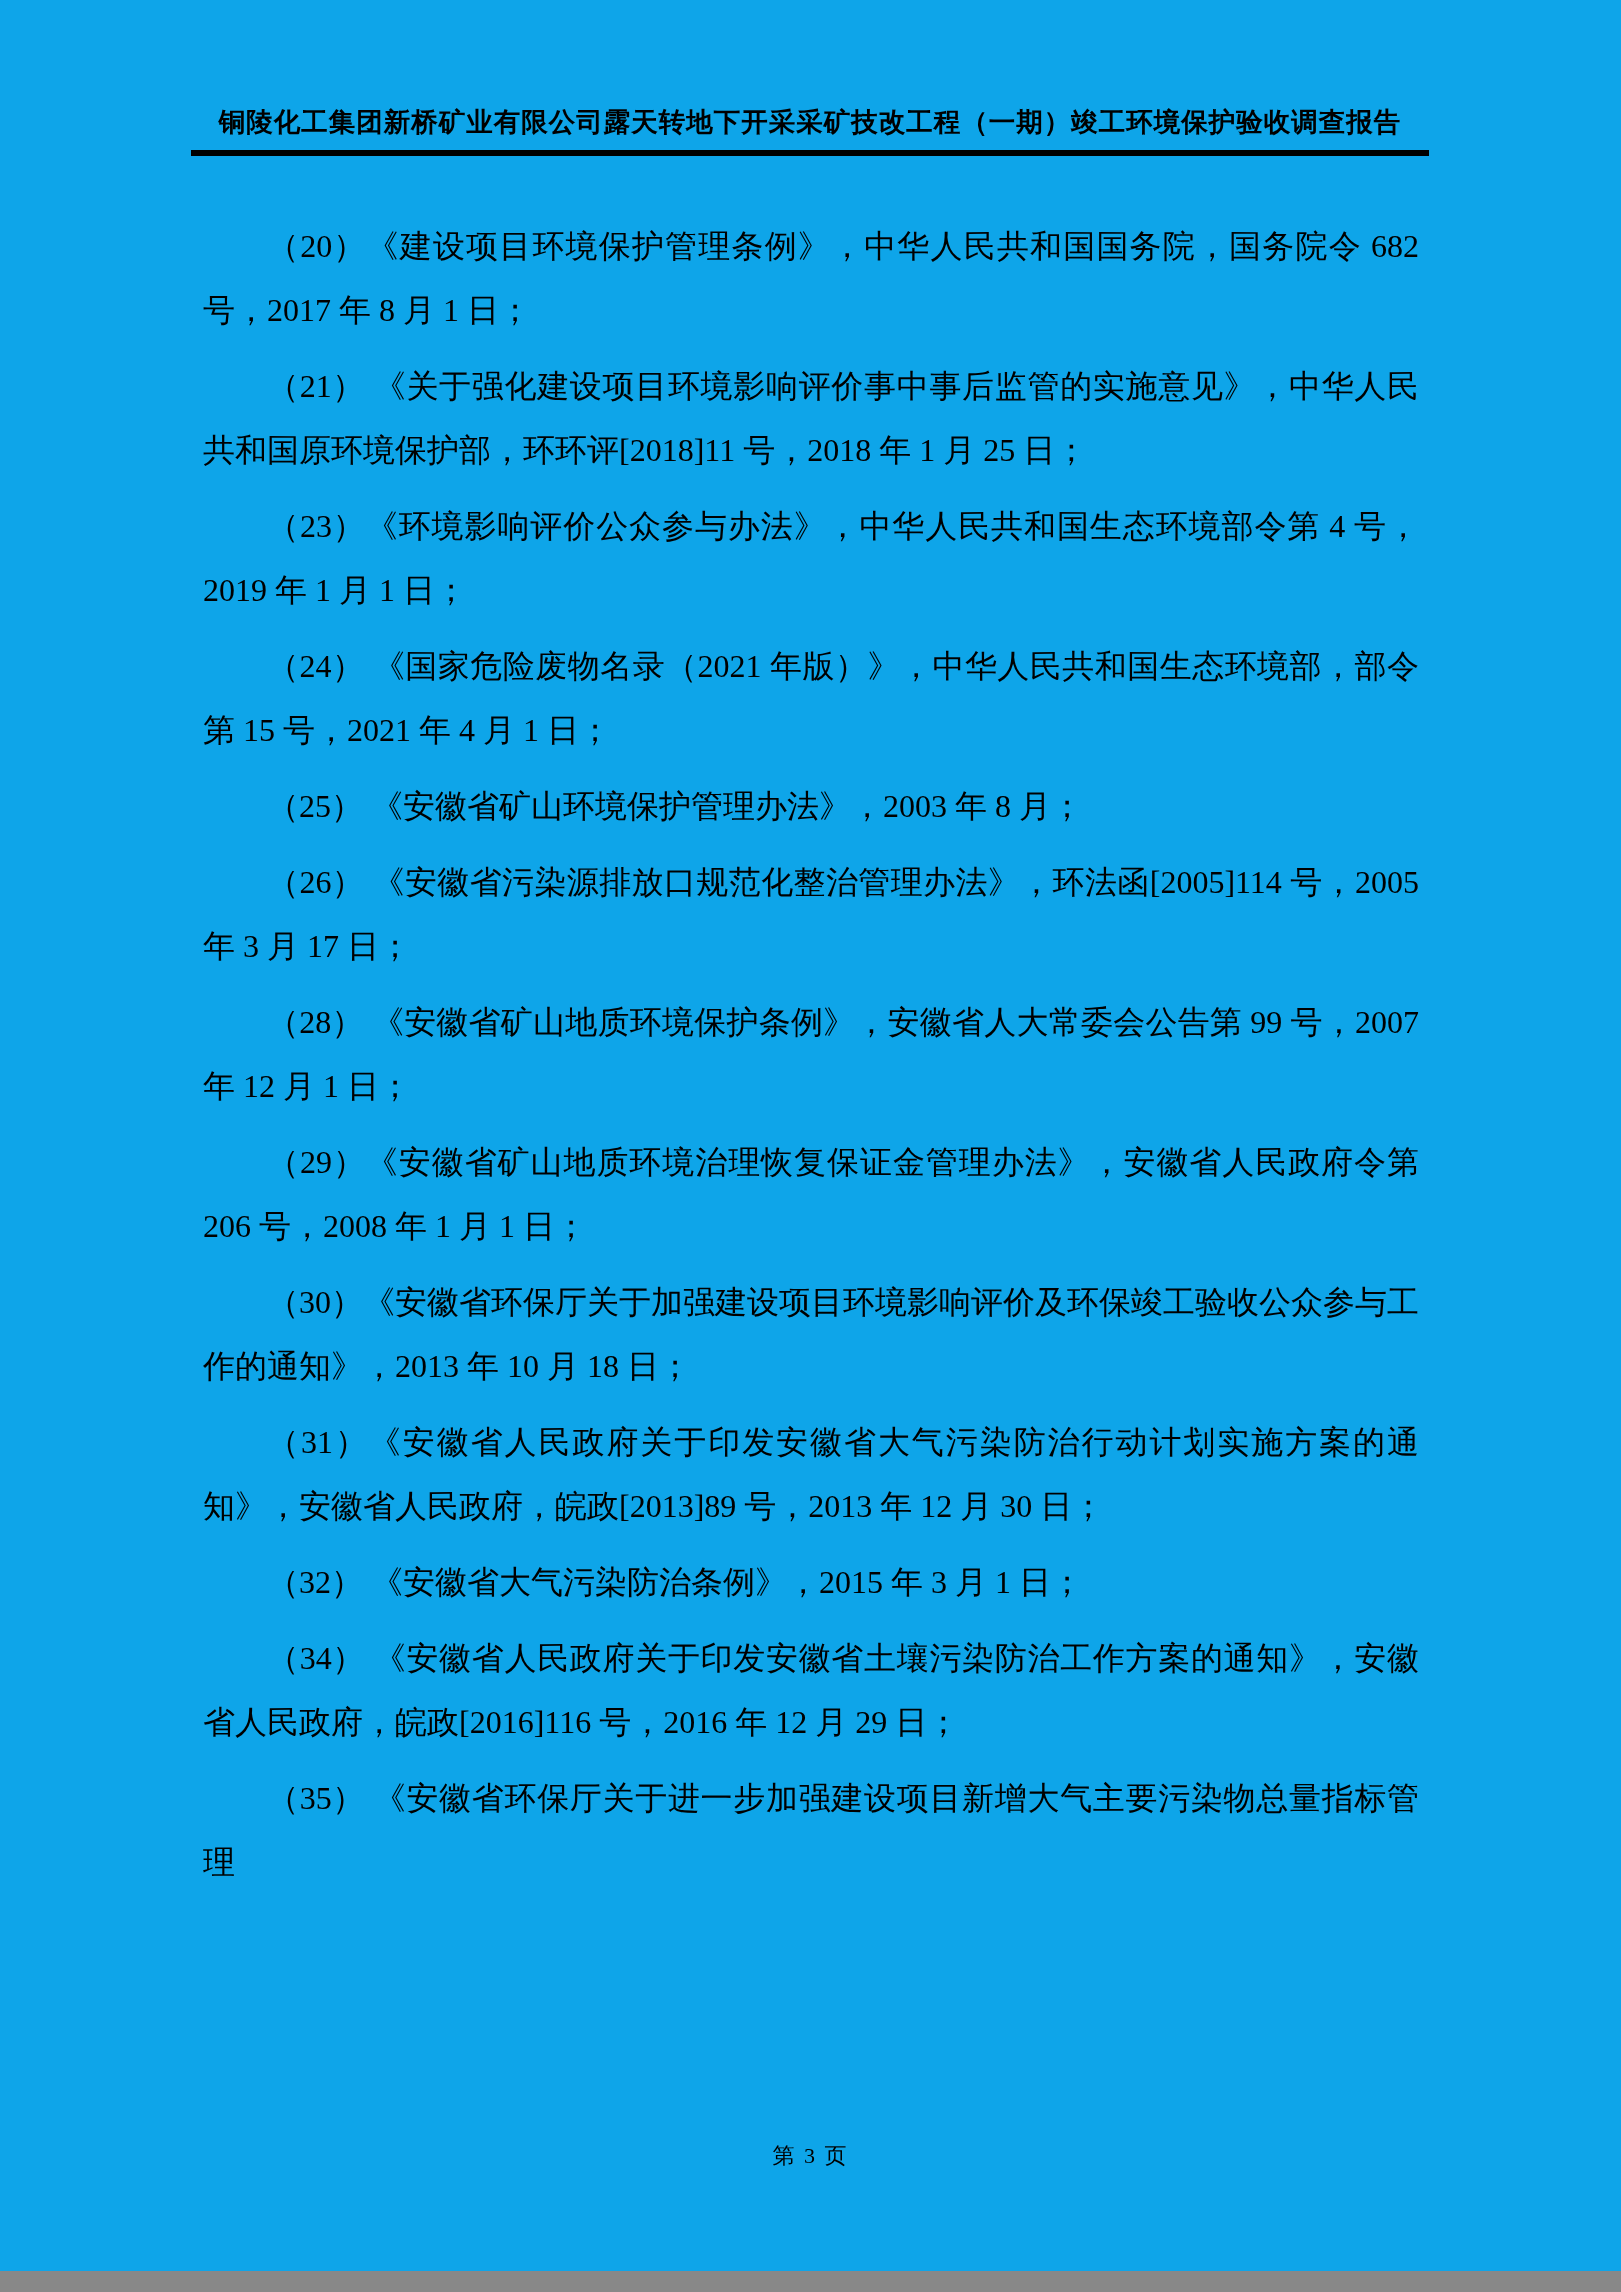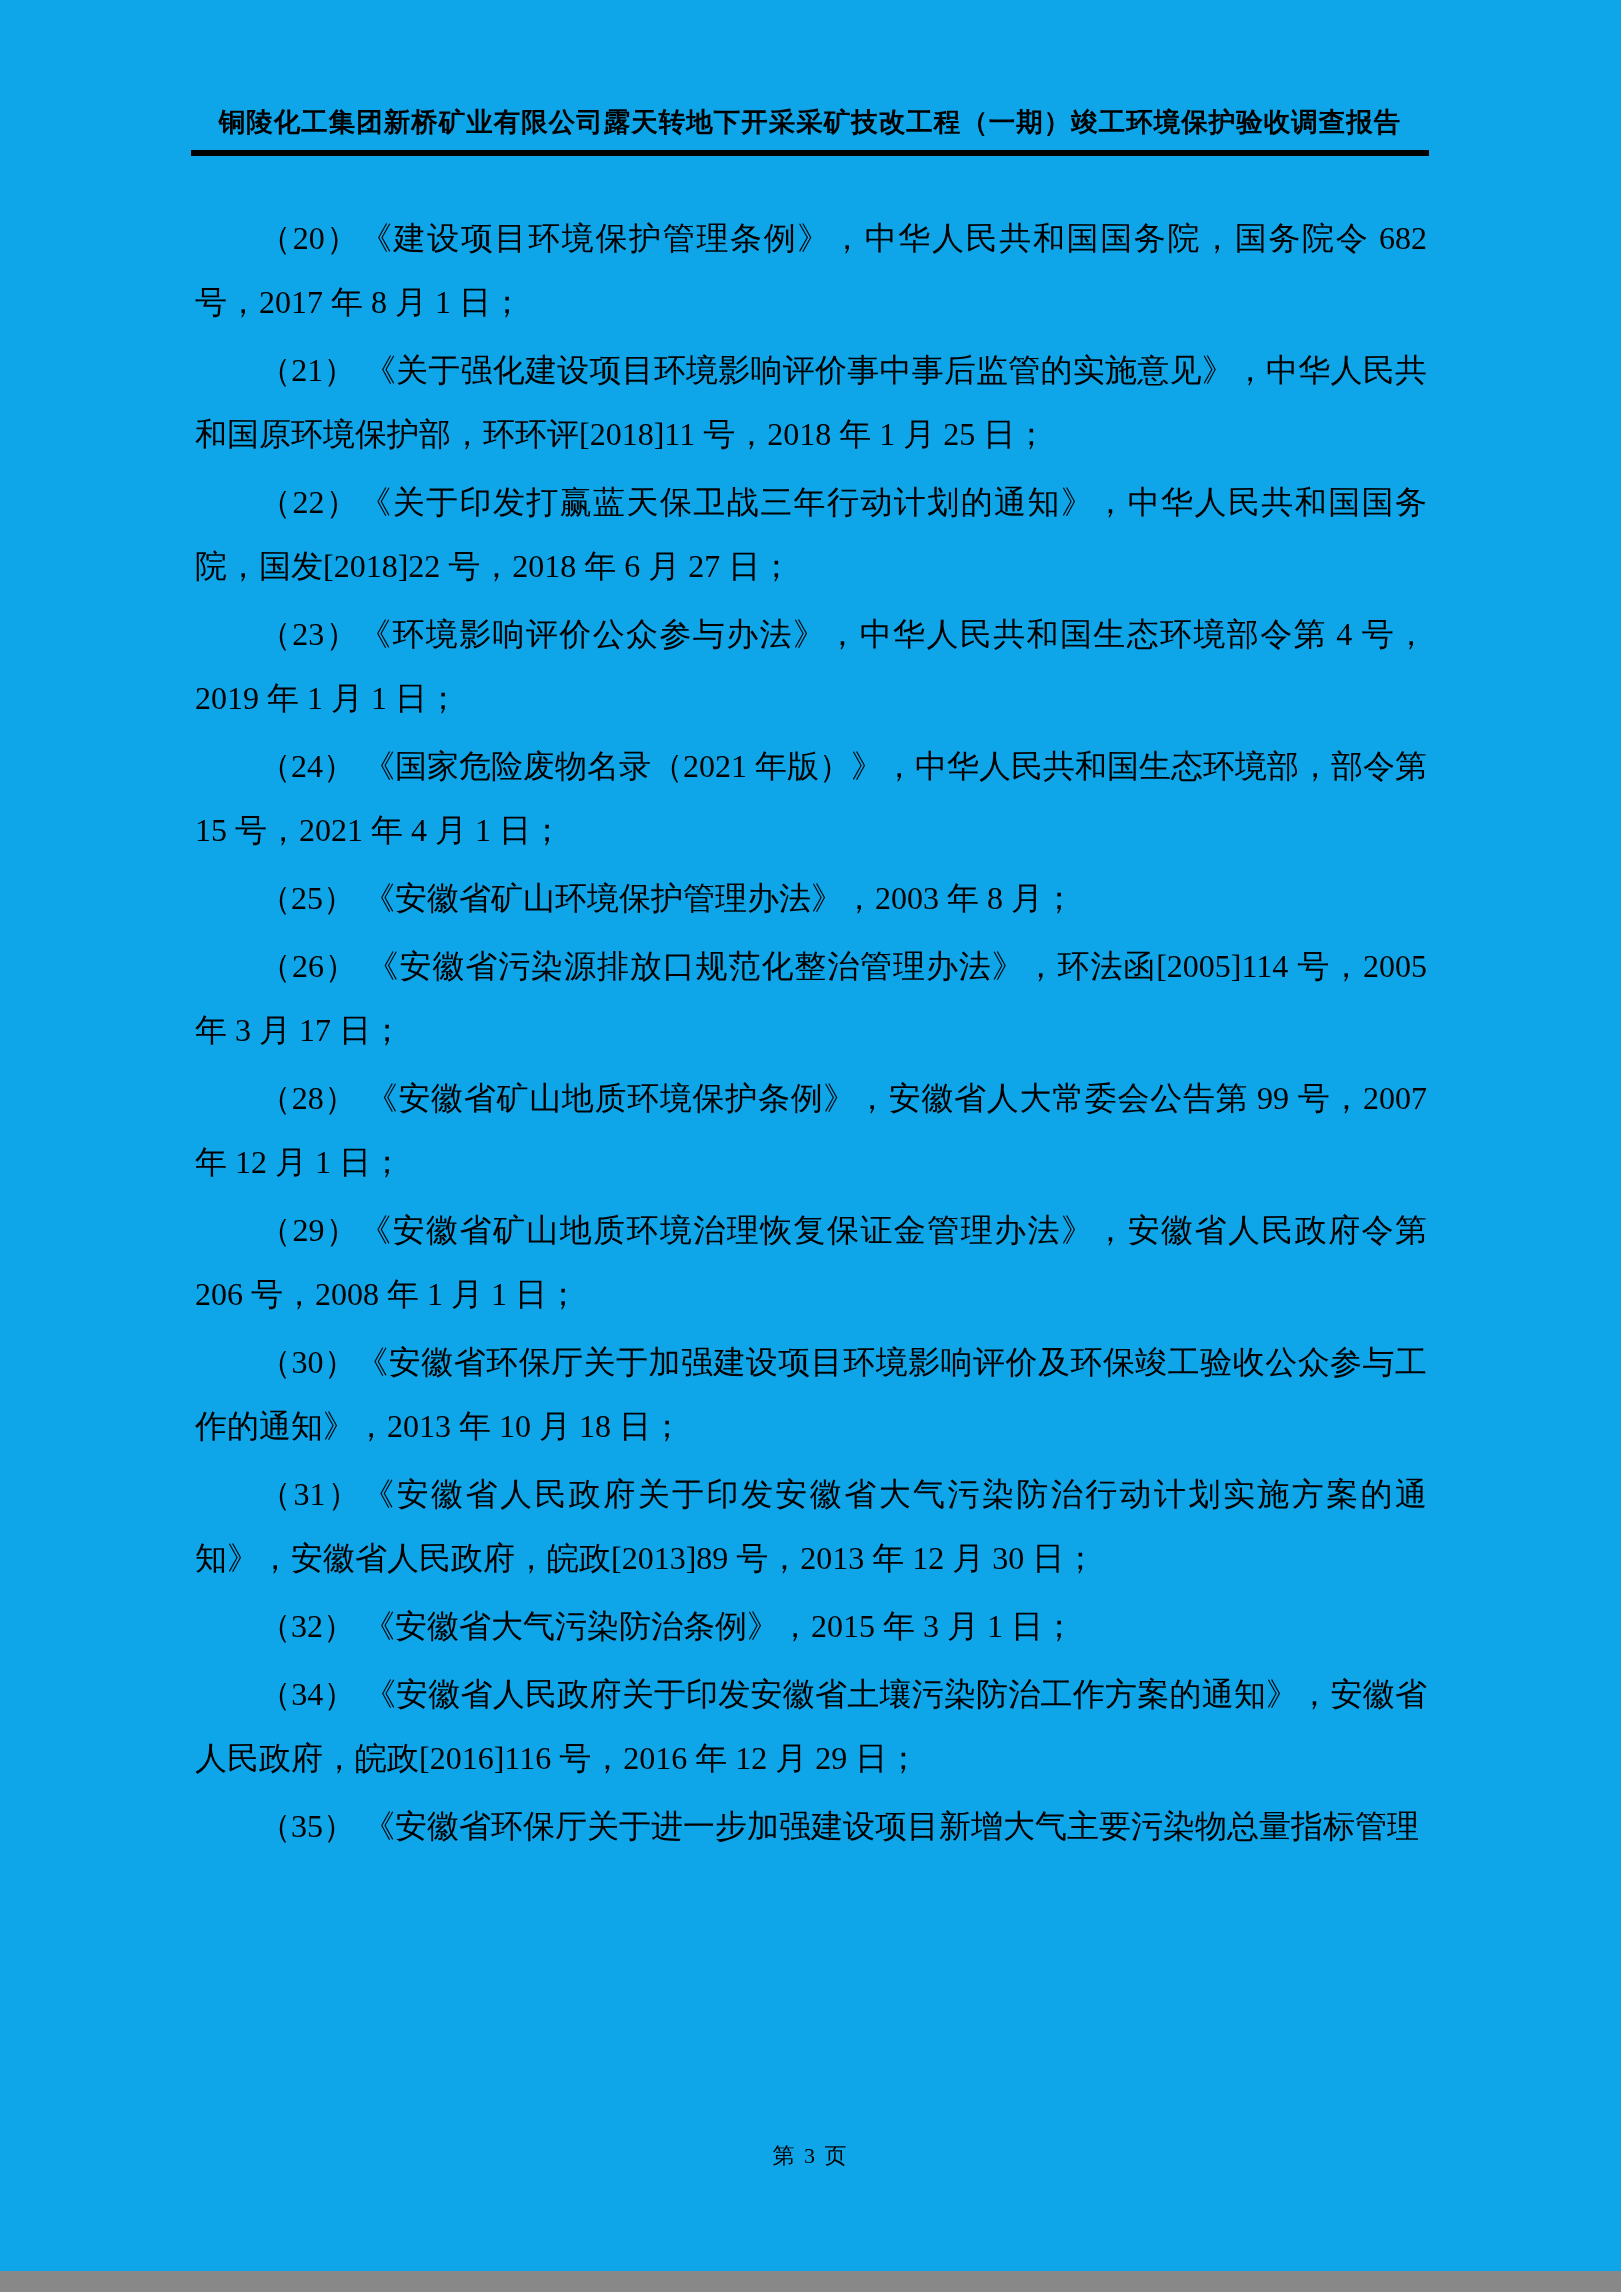--- a/index.html
+++ b/index.html
@@ -47,21 +47,21 @@
   .doc-body {
     position: absolute;
     top: 202px;
     left: 191px;
     width: 1240px;
     font-size: 32px;
     line-height: 64px;
     text-align: justify;
   }
   .ref-item {
-    margin: 4px;
+    margin: 12px;
     padding: 0;
     text-indent: 2em;
   }
   
   .doc-footer {
     position: absolute;
     top: 2141px;
     left: 0;
     width: 100%;
     text-align: center;
@@ -75,21 +75,20 @@
 <div class="page">
 
   <div class="doc-header">
     <div class="doc-header-title">铜陵化工集团新桥矿业有限公司露天转地下开采采矿技改工程（一期）竣工环境保护验收调查报告</div>
     <div class="header-rule"></div>
   </div>
 
   <div class="doc-body">
     <p class="ref-item">（20）《建设项目环境保护管理条例》，中华人民共和国国务院，国务院令 682 号，2017 年 8 月 1 日；</p>
     <p class="ref-item">（21） 《关于强化建设项目环境影响评价事中事后监管的实施意见》，中华人民共和国原环境保护部，环环评[2018]11 号，2018 年 1 月 25 日；</p>
-    <p class="ref-item">（22）《关于印发打赢蓝天保卫战三年行动计划的通知》，中华人民共和国国务院，国发[2018]22 号，2018 年 6 月 27 日；</p>
     <p class="ref-item">（23）《环境影响评价公众参与办法》，中华人民共和国生态环境部令第 4 号，2019 年 1 月 1 日；</p>
     <p class="ref-item">（24） 《国家危险废物名录（2021 年版）》，中华人民共和国生态环境部，部令第 15 号，2021 年 4 月 1 日；</p>
     <p class="ref-item">（25） 《安徽省矿山环境保护管理办法》，2003 年 8 月；</p>
     <p class="ref-item">（26） 《安徽省污染源排放口规范化整治管理办法》，环法函[2005]114 号，2005 年 3 月 17 日；</p>
     <p class="ref-item">（28） 《安徽省矿山地质环境保护条例》，安徽省人大常委会公告第 99 号，2007 年 12 月 1 日；</p>
     <p class="ref-item">（29）《安徽省矿山地质环境治理恢复保证金管理办法》，安徽省人民政府令第 206 号，2008 年 1 月 1 日；</p>
     <p class="ref-item">（30）《安徽省环保厅关于加强建设项目环境影响评价及环保竣工验收公众参与工作的通知》，2013 年 10 月 18 日；</p>
     <p class="ref-item">（31）《安徽省人民政府关于印发安徽省大气污染防治行动计划实施方案的通知》，安徽省人民政府，皖政[2013]89 号，2013 年 12 月 30 日；</p>
     <p class="ref-item">（32） 《安徽省大气污染防治条例》，2015 年 3 月 1 日；</p>
     <p class="ref-item">（34） 《安徽省人民政府关于印发安徽省土壤污染防治工作方案的通知》，安徽省人民政府，皖政[2016]116 号，2016 年 12 月 29 日；</p>

